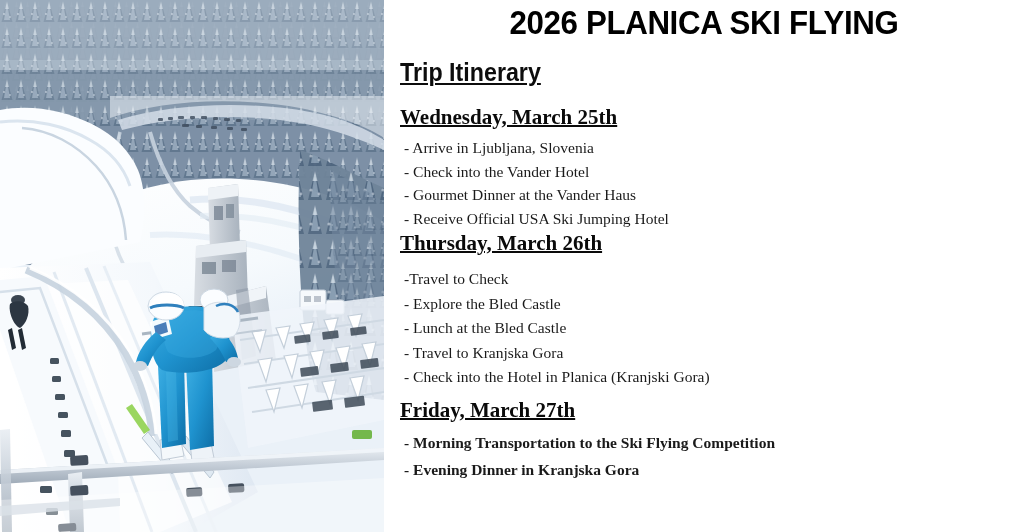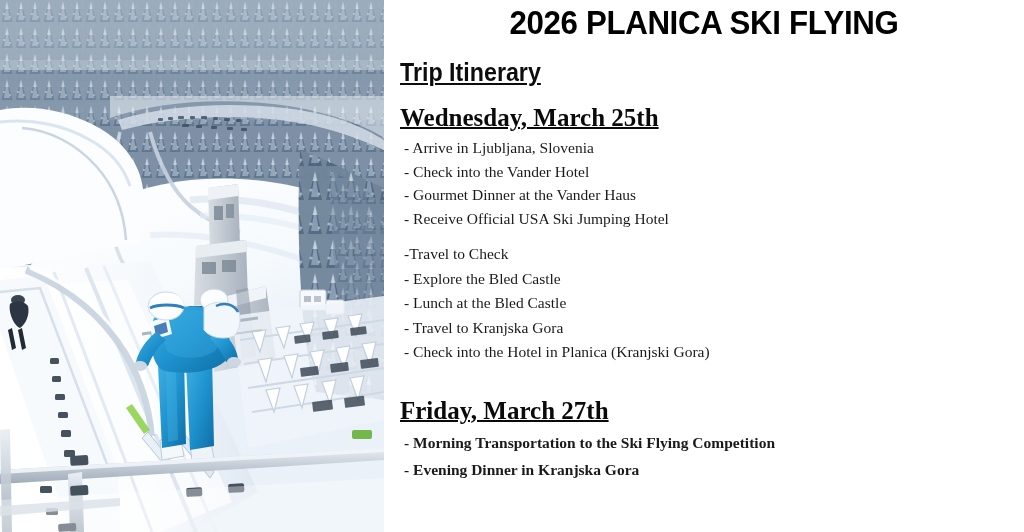--- a/index.html
+++ b/index.html
@@ -69,21 +69,21 @@
     transform: scaleX(0.93);
     transform-origin: left top;
     white-space: nowrap;
   }
 
   .day-block { position: absolute; left: 16px; }
 
   .day-heading {
     font-family: "Liberation Serif", serif;
     font-weight: bold;
-    font-size: 25px;
+    font-size: 21px;
     line-height: 25px;
     color: #0a0a0a;
     text-decoration: underline;
     text-decoration-thickness: 2px;
     text-underline-offset: 1px;
     white-space: nowrap;
     margin: 0;
   }
 
   .day-items { margin: 4px; padding: 0; list-style: none; }
@@ -392,20 +392,21 @@
       <div class="day-heading">Wednesday, March 25th</div>
       <ul class="day-items">
         <li>- Arrive in Ljubljana, Slovenia</li>
         <li>- Check into the Vander Hotel</li>
         <li>- Gourmet Dinner at the Vander Haus</li>
         <li>- Receive Official USA Ski Jumping Hotel</li>
       </ul>
     </div>
 
     <div class="day-block" id="day-thu">
+      <div class="day-heading">Thursday, March 26th</div>
       <ul class="day-items">
         <li>-Travel to Check</li>
         <li>- Explore the Bled Castle</li>
         <li>- Lunch at the Bled Castle</li>
         <li>- Travel to Kranjska Gora</li>
         <li>- Check into the Hotel in Planica (Kranjski Gora)</li>
       </ul>
     </div>
 
     <div class="day-block" id="day-fri">

